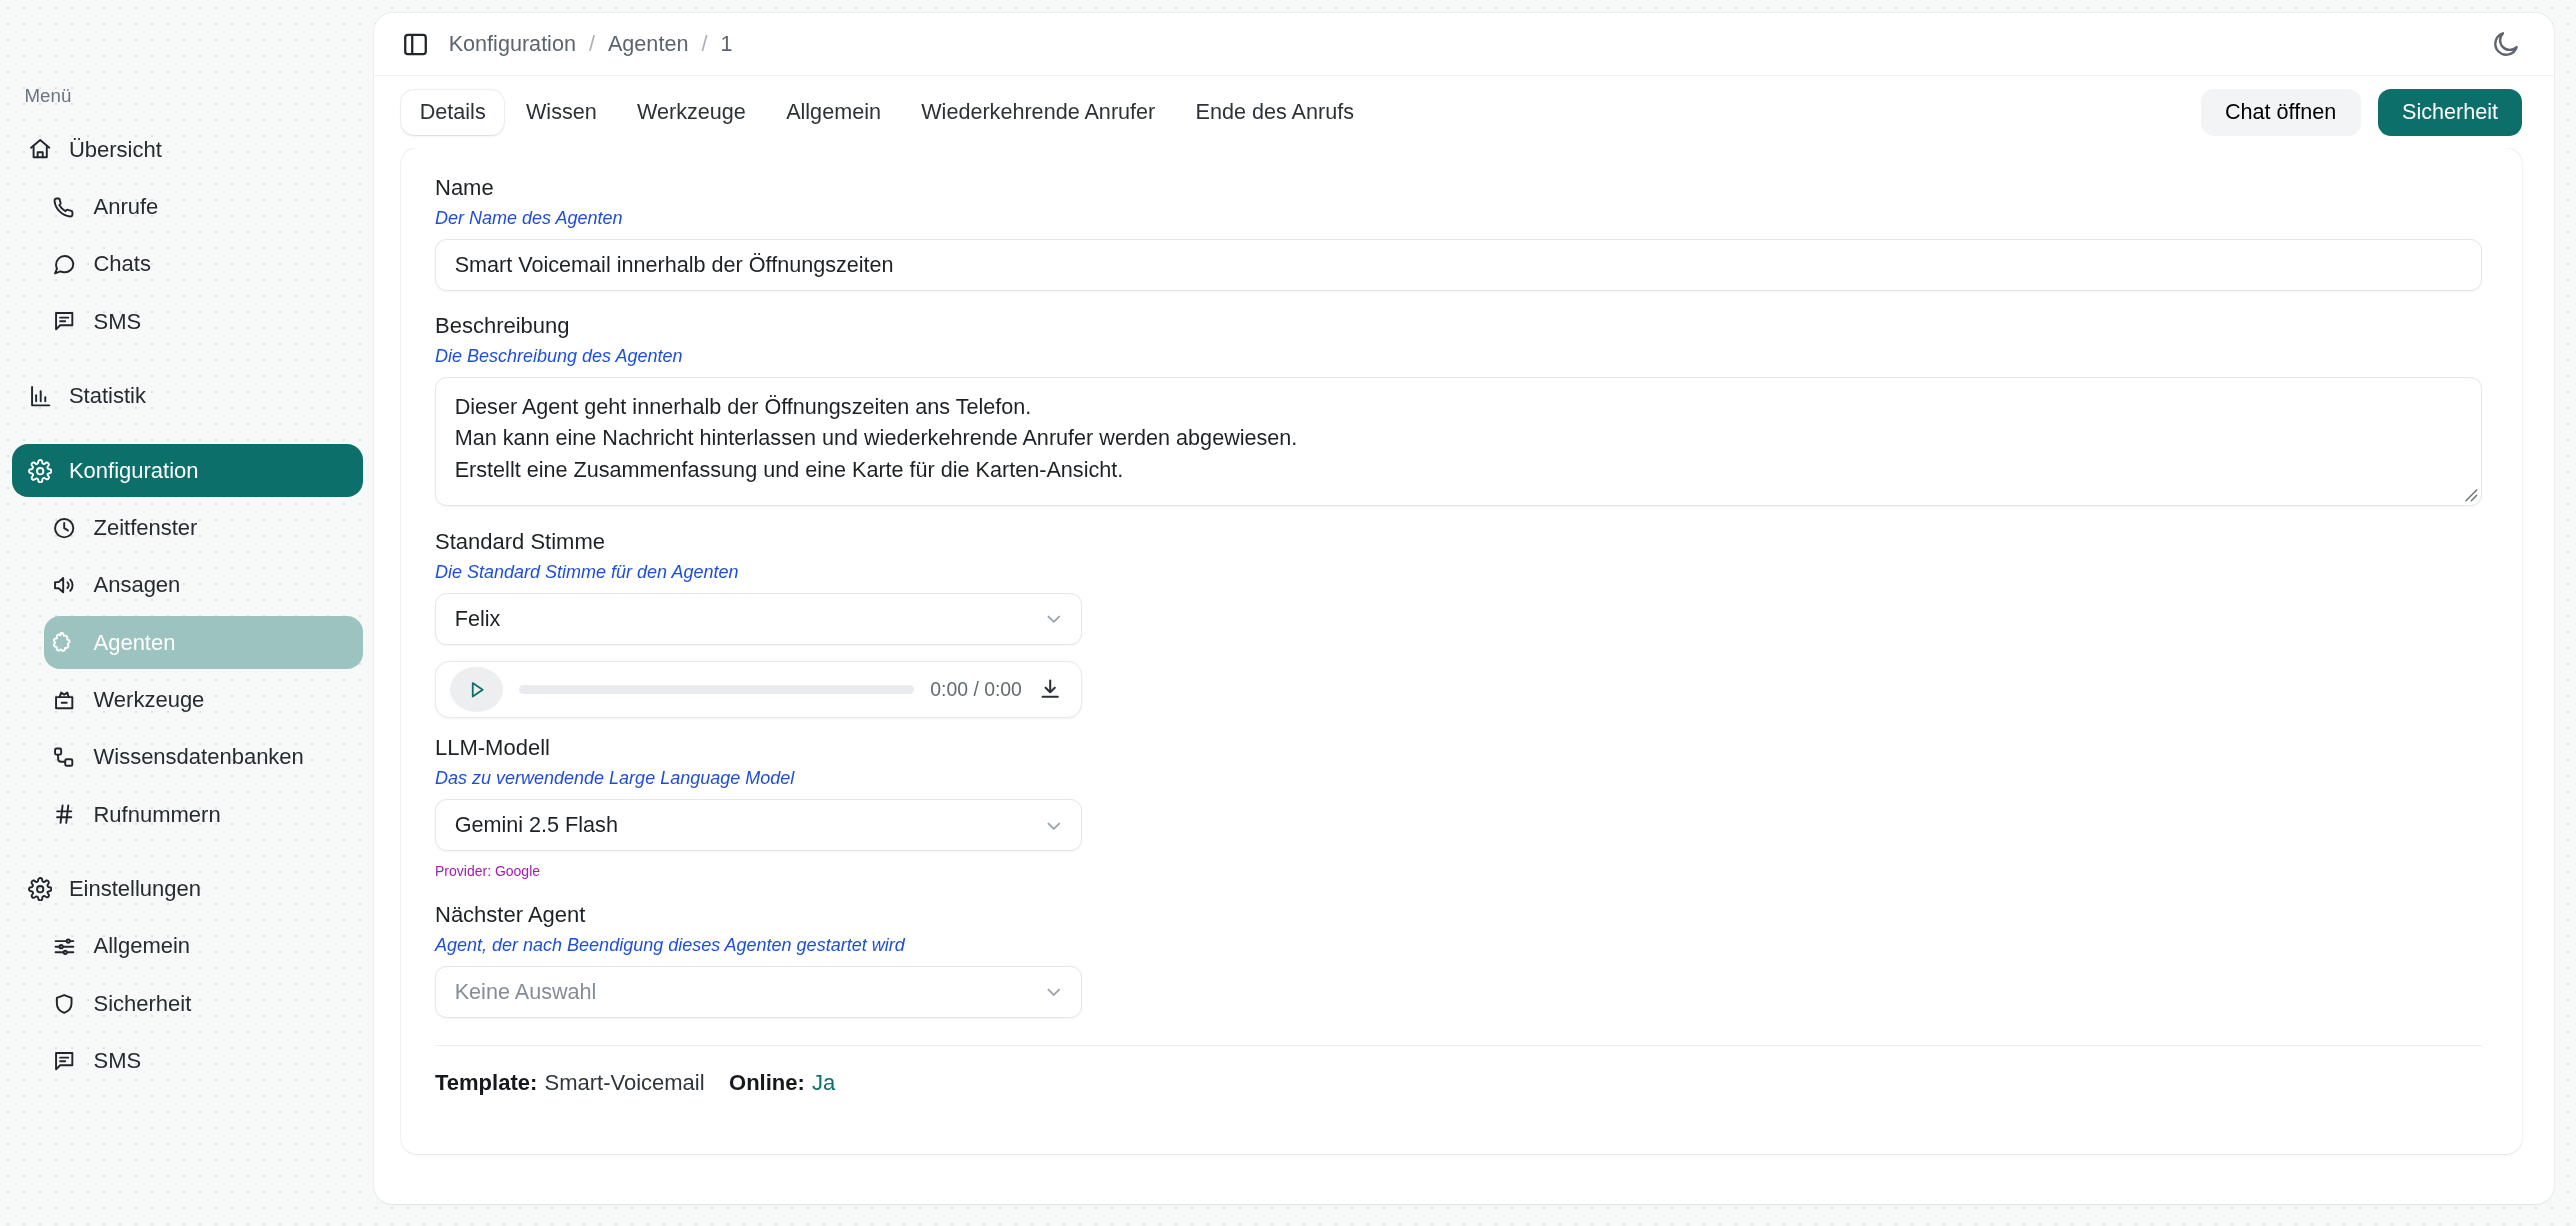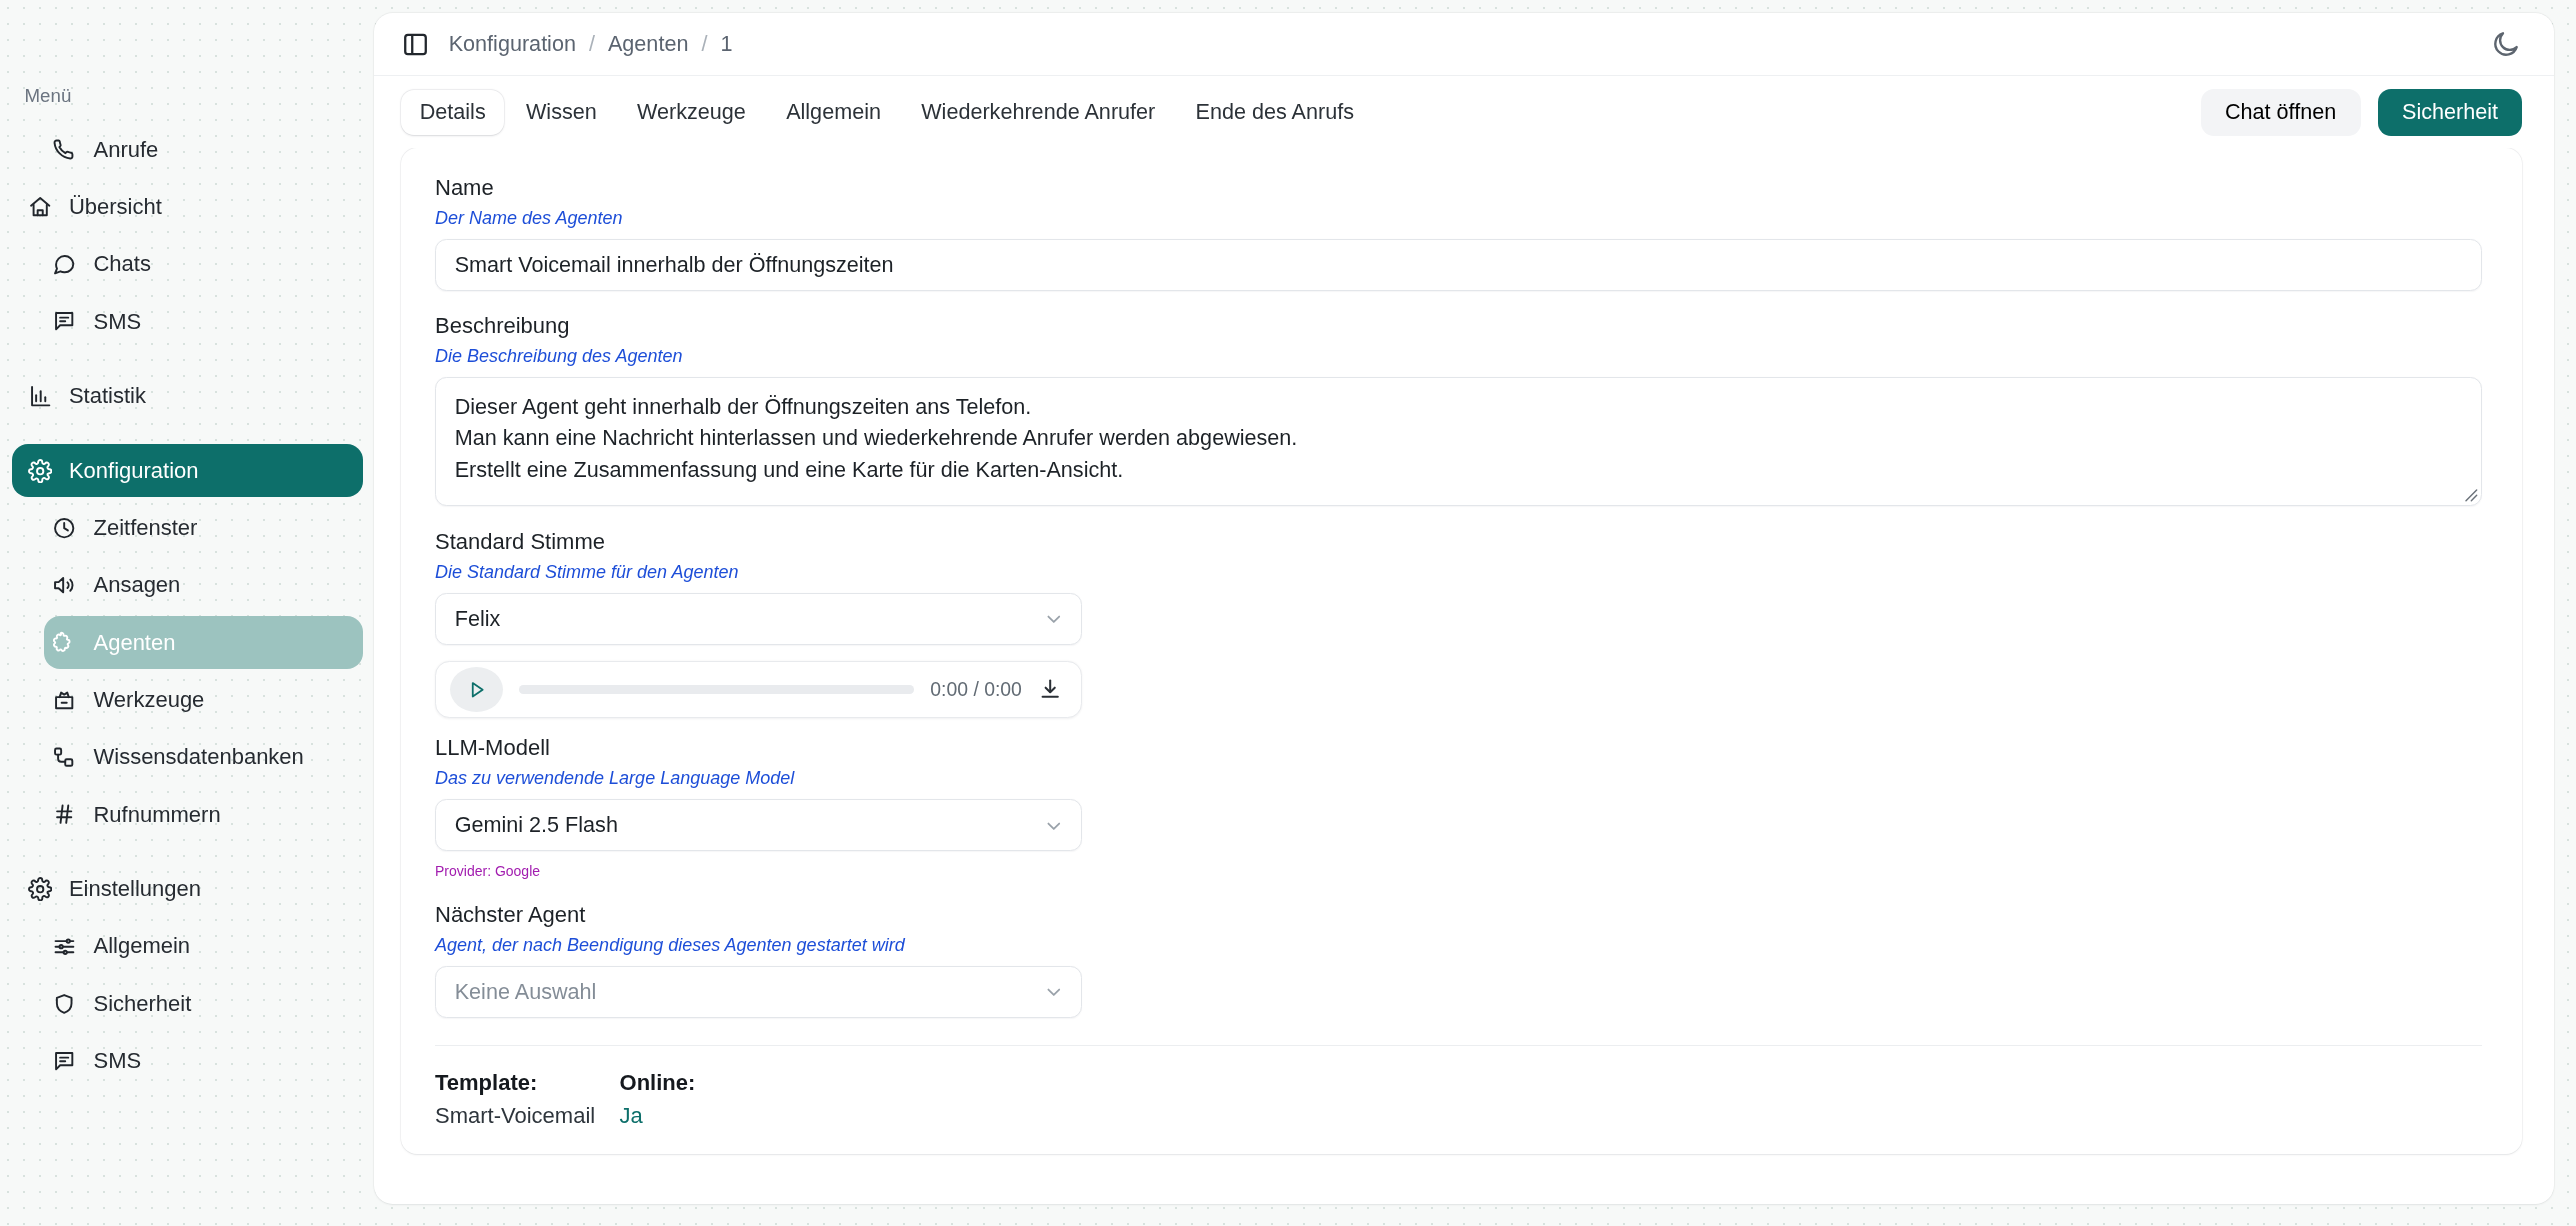--- a/index.html
+++ b/index.html
@@ -304,55 +304,55 @@
   .divider { height: 0.7px; background: #eceef0; margin: 27px 0 0 0; }
 
   .footer-meta {
     margin-top: 24.4px;
     font-size: 22px;
     color: #2b3views;
     display: flex;
     align-items: baseline;
     gap: 24.4px;
   }
-  .meta-pair { display: flex; align-items: baseline; gap: 7.2px; flex-direction: column; }
+  .meta-pair { display: flex; align-items: baseline; gap: 7.2px; }
   .meta-key { font-weight: bold; color: #15191e; }
   .meta-val { color: #2e353c; }
   .meta-val.teal { color: #0d6f6a; }
 </style>
 </head>
 <body>
 
 <div class="app">
 
   <aside class="sidebar">
 
 
     <div class="menu-label">Menü</div>
 
     <nav class="nav">
 
-      <div class="nav-item sub">
-        <span class="ico">
-            <svg viewBox="0 0 24 24">
-              <path d="M6.5 3.5h-2A2 2 0 0 0 2.5 5.7c.4 4 2.2 7.6 5 10.4s6.4 4.6 10.4 5a2 2 0 0 0 2.2-2v-2a1.6 1.6 0 0 0-1.4-1.6c-1-.1-2-.4-3-.8a1.5 1.5 0 0 0-1.6.3l-.9.9a15 15 0 0 1-6-6l.9-.9a1.5 1.5 0 0 0 .3-1.6c-.4-1-.7-2-.8-3A1.6 1.6 0 0 0 6.5 3.5z"></path>
-            </svg>
-          </span>
-        <span>Anrufe</span>
-      </div>
-
       <div class="nav-item">
         <span class="ico">
             <svg viewBox="0 0 24 24">
               <path d="M3 10.5 12 3l9 7.5"></path>
               <path d="M5.5 9.5V20h13V9.5"></path>
               <path d="M9.5 20v-5h5v5"></path>
             </svg>
           </span>
         <span>Übersicht</span>
+      </div>
+
+      <div class="nav-item sub">
+        <span class="ico">
+            <svg viewBox="0 0 24 24">
+              <path d="M6.5 3.5h-2A2 2 0 0 0 2.5 5.7c.4 4 2.2 7.6 5 10.4s6.4 4.6 10.4 5a2 2 0 0 0 2.2-2v-2a1.6 1.6 0 0 0-1.4-1.6c-1-.1-2-.4-3-.8a1.5 1.5 0 0 0-1.6.3l-.9.9a15 15 0 0 1-6-6l.9-.9a1.5 1.5 0 0 0 .3-1.6c-.4-1-.7-2-.8-3A1.6 1.6 0 0 0 6.5 3.5z"></path>
+            </svg>
+          </span>
+        <span>Anrufe</span>
       </div>
 
       <div class="nav-item sub">
         <span class="ico">
             <svg viewBox="0 0 24 24">
               <path d="M21 11.5a8.4 8.4 0 0 1-9 8.4 8.4 8.4 0 0 1-3.7-.9L3 21l1.9-4.6A8.4 8.4 0 0 1 4 12.5 8.4 8.4 0 0 1 12.5 4 8.4 8.4 0 0 1 21 11.5z"></path>
             </svg>
           </span>
         <span>Chats</span>
       </div>

